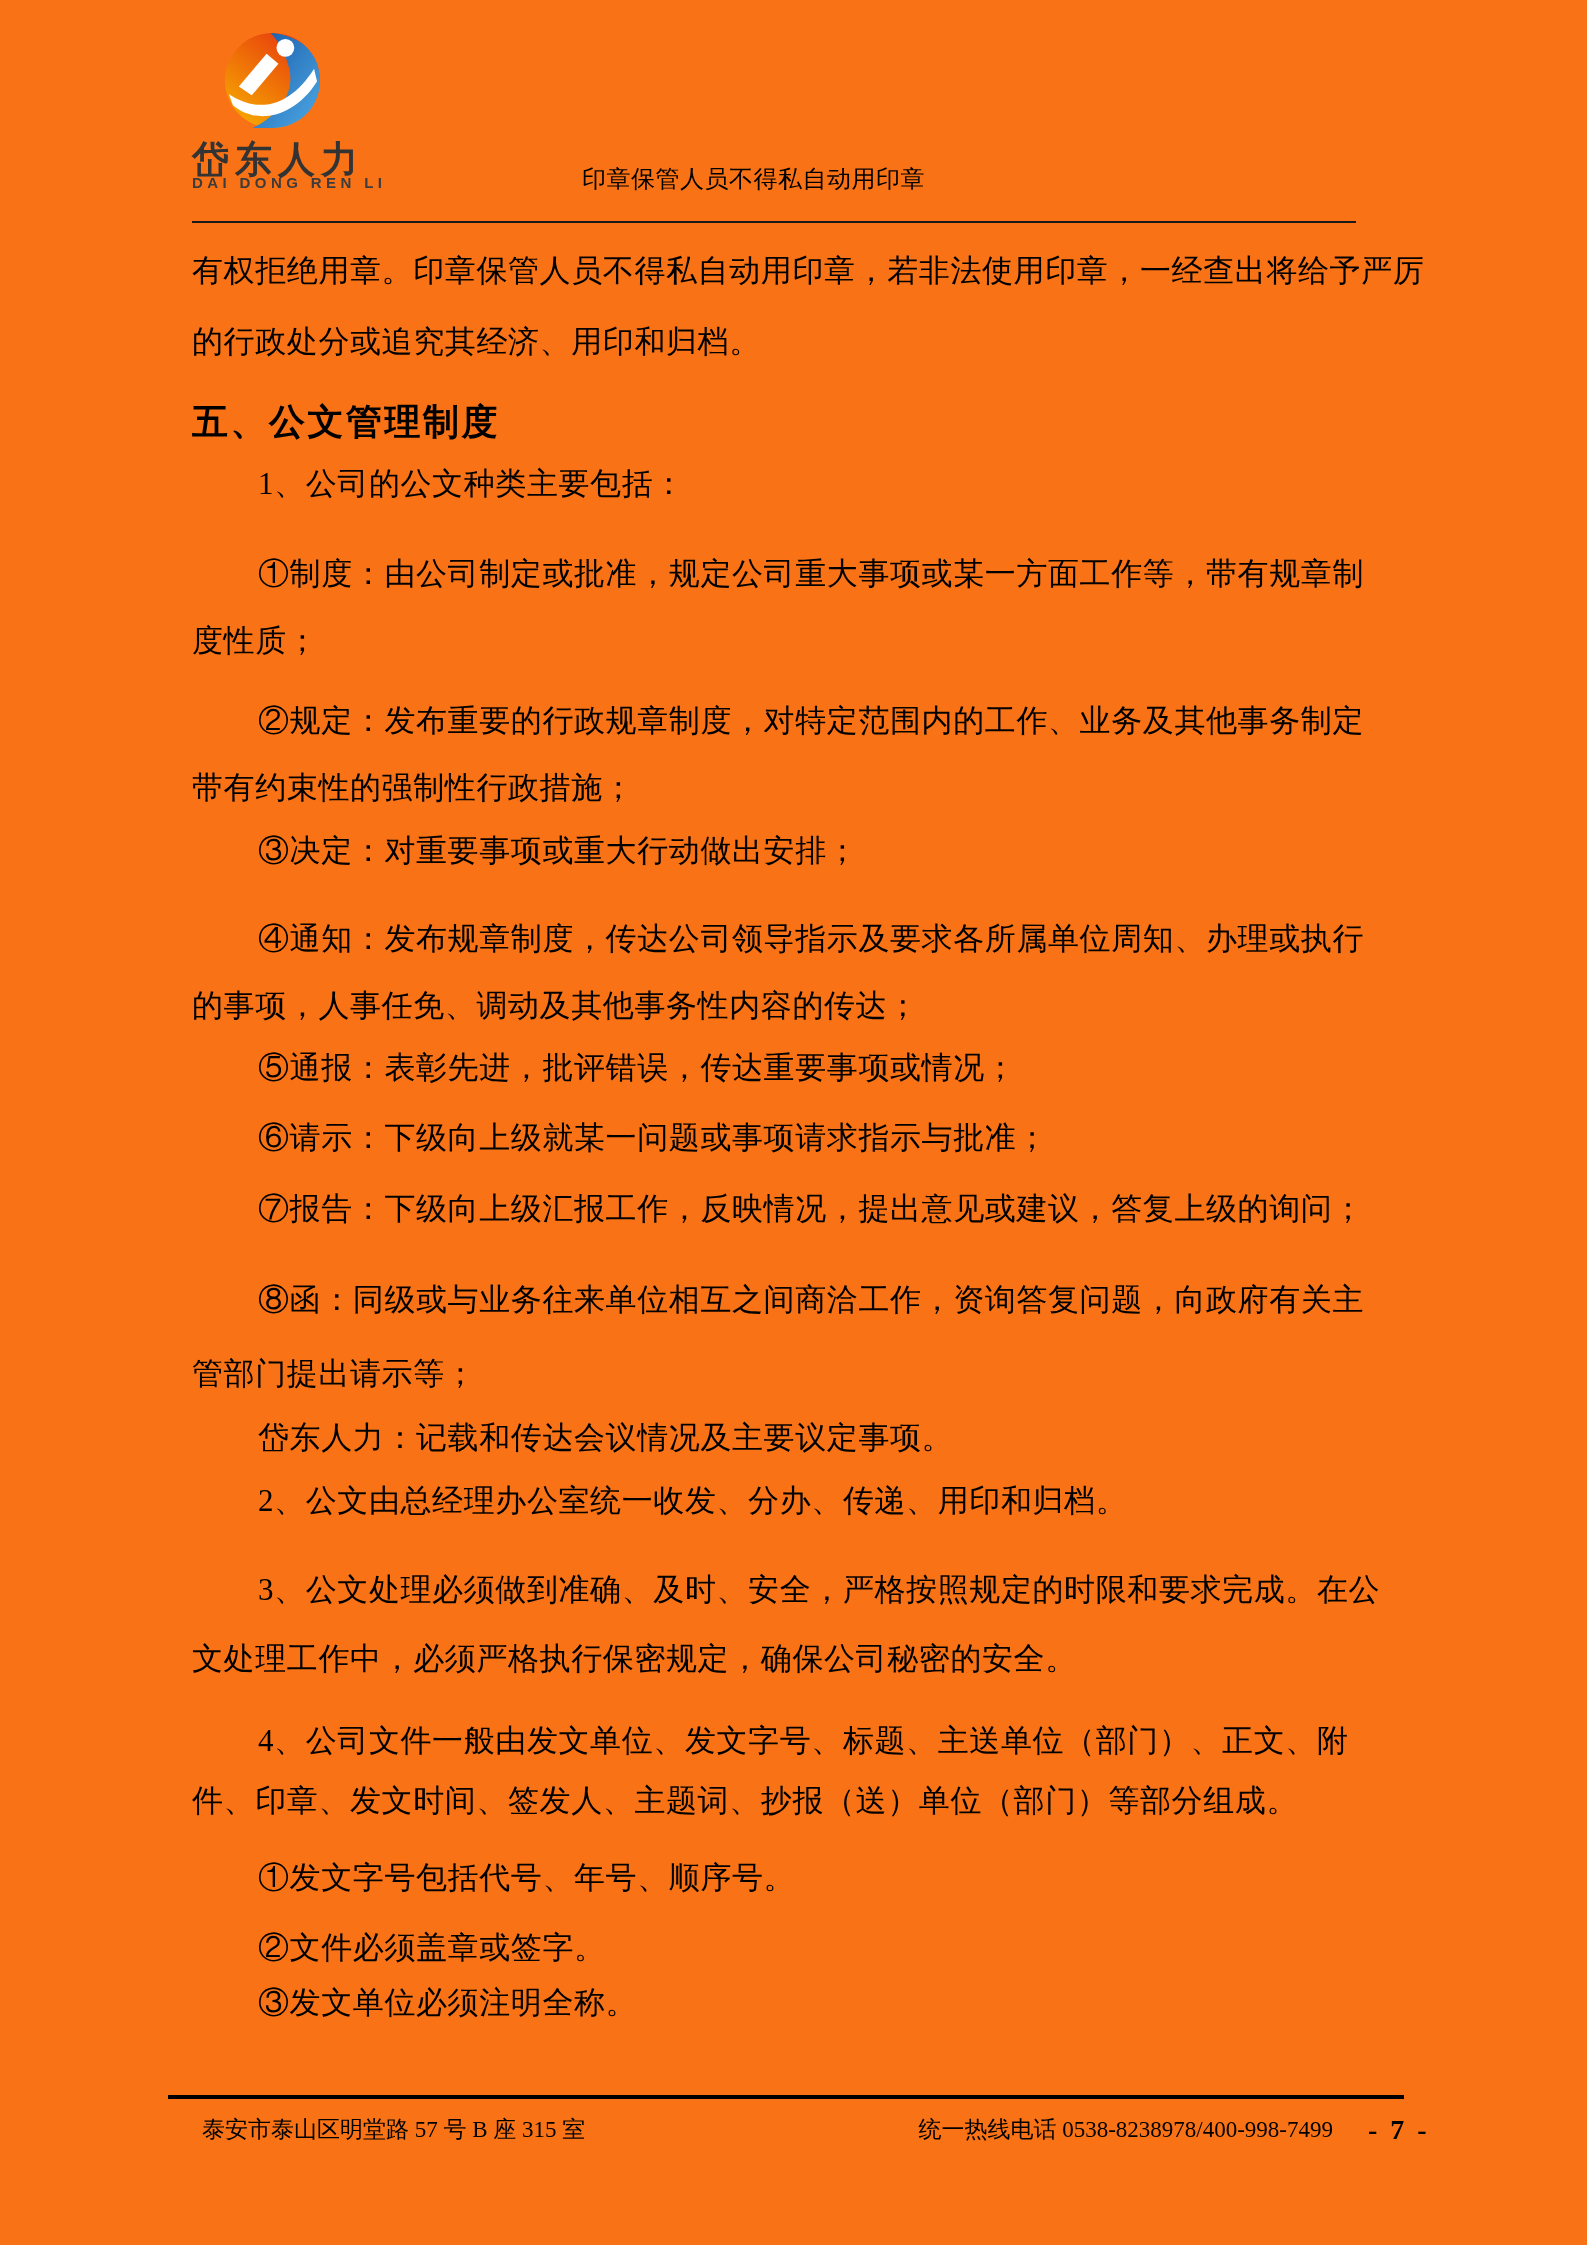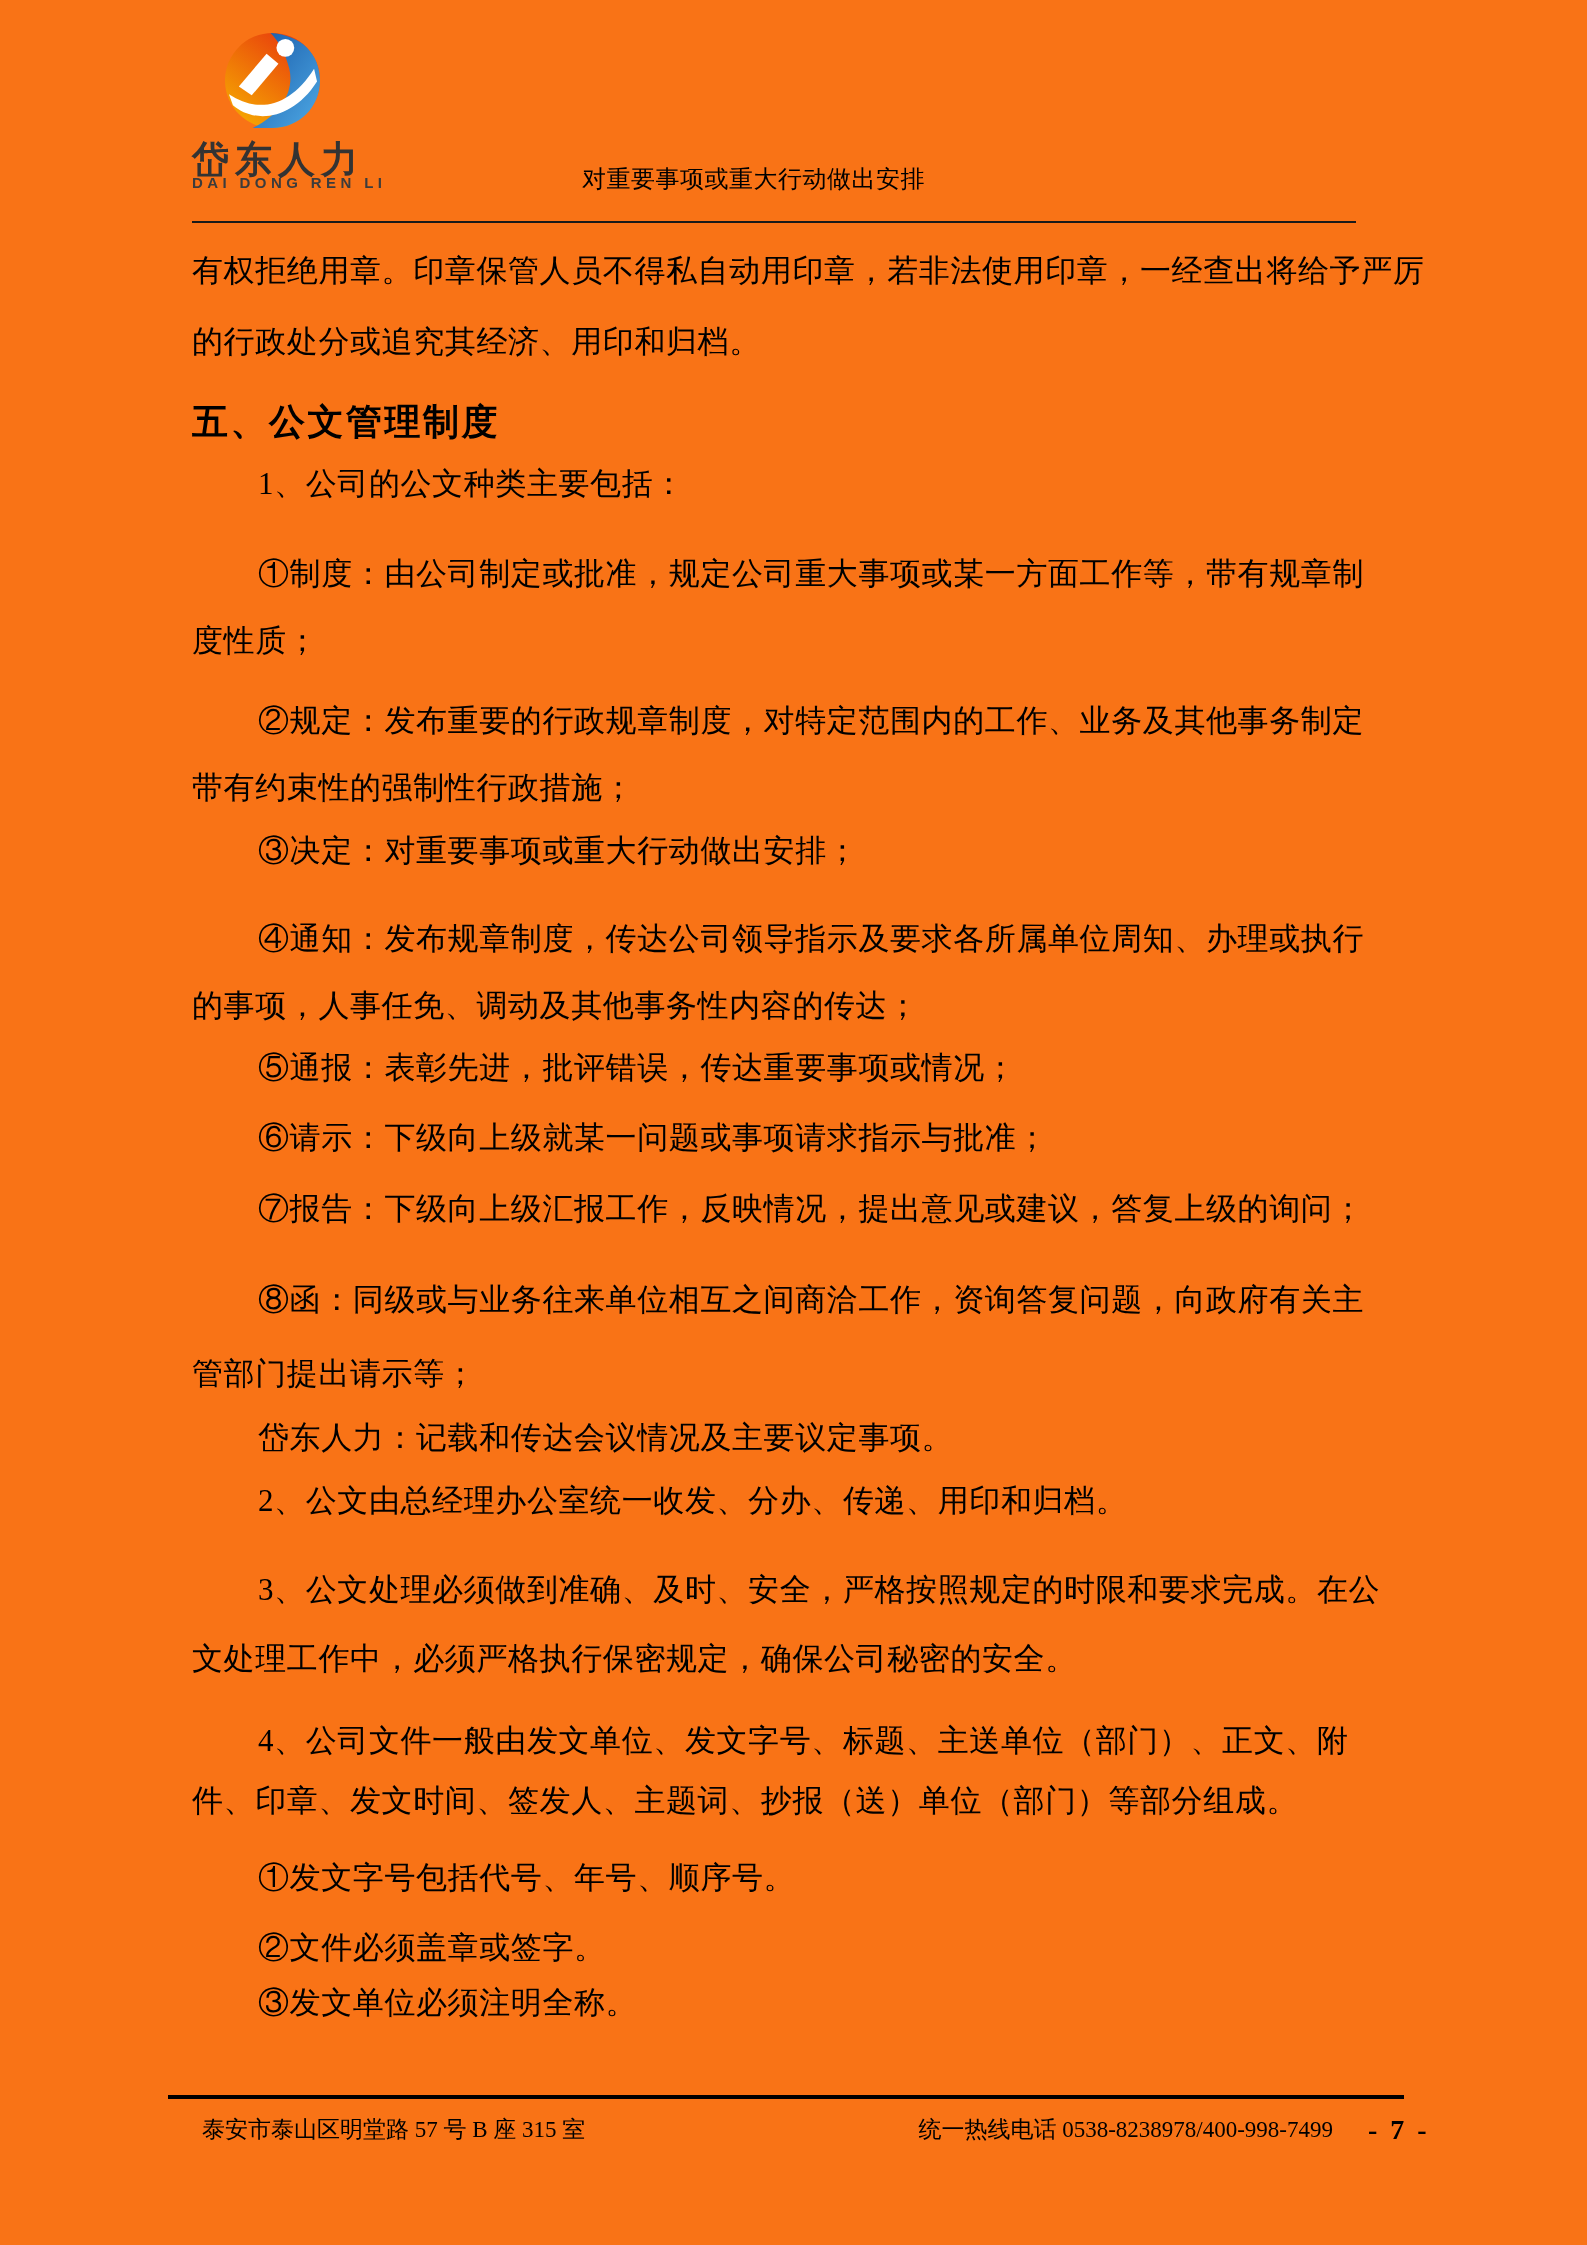--- a/index.html
+++ b/index.html
@@ -145,21 +145,21 @@
       <circle cx="48" cy="48" r="48" fill="url(#g-orange)"></circle>
       <path d="M46 0 C 78 2 96 22 96 48 C 96 75 75 96 48 96 L 28 96 C 58 81 70 58 65 36 C 61 21 55 9 46 0 Z" fill="url(#g-blue)"></path>
       <path d="M4 62 C 34 82 66 74 90 36 L 93 49 C 68 88 30 92 8 73 Z" fill="#ffffff"></path>
       <circle cx="61" cy="15" r="9" fill="#ffffff"></circle>
       <path d="M14 54 L42 21 L54 31 L27 63 Z" fill="#ffffff"></path>
     </svg>
     <div class="logo-cn">岱东人力</div>
     <div class="logo-en">DAI DONG REN LI</div>
   </div>
 
-  <div class="header-company">对重要事项或重大行动做出安排</div>
+  <div class="header-company">印章保管人员不得私自动用印章</div>
   <div class="header-rule"></div>
 
   <main>
     <p class="ln" style="top:254px">有权拒绝用章。印章保管人员不得私自动用印章，若非法使用印章，一经查出将给予严厉</p>
     <p class="ln" style="top:325px">的行政处分或追究其经济、用印和归档。</p>
     <h2 class="ln hd" style="top:400px">五、公文管理制度</h2>
     <p class="ln ind" style="top:467px">1、公司的公文种类主要包括：</p>
     <p class="ln ind" style="top:557px">①制度：由公司制定或批准，规定公司重大事项或某一方面工作等，带有规章制</p>
     <p class="ln" style="top:624px">度性质；</p>
     <p class="ln ind" style="top:704px">②规定：发布重要的行政规章制度，对特定范围内的工作、业务及其他事务制定</p>

